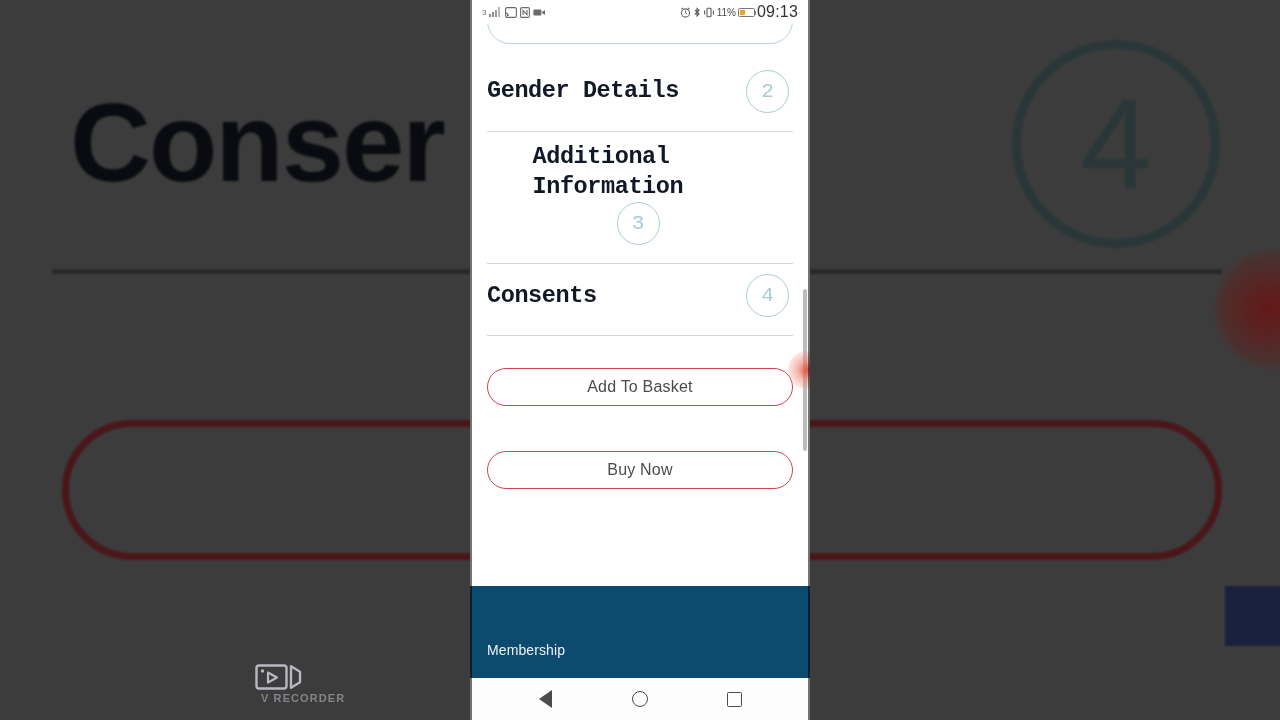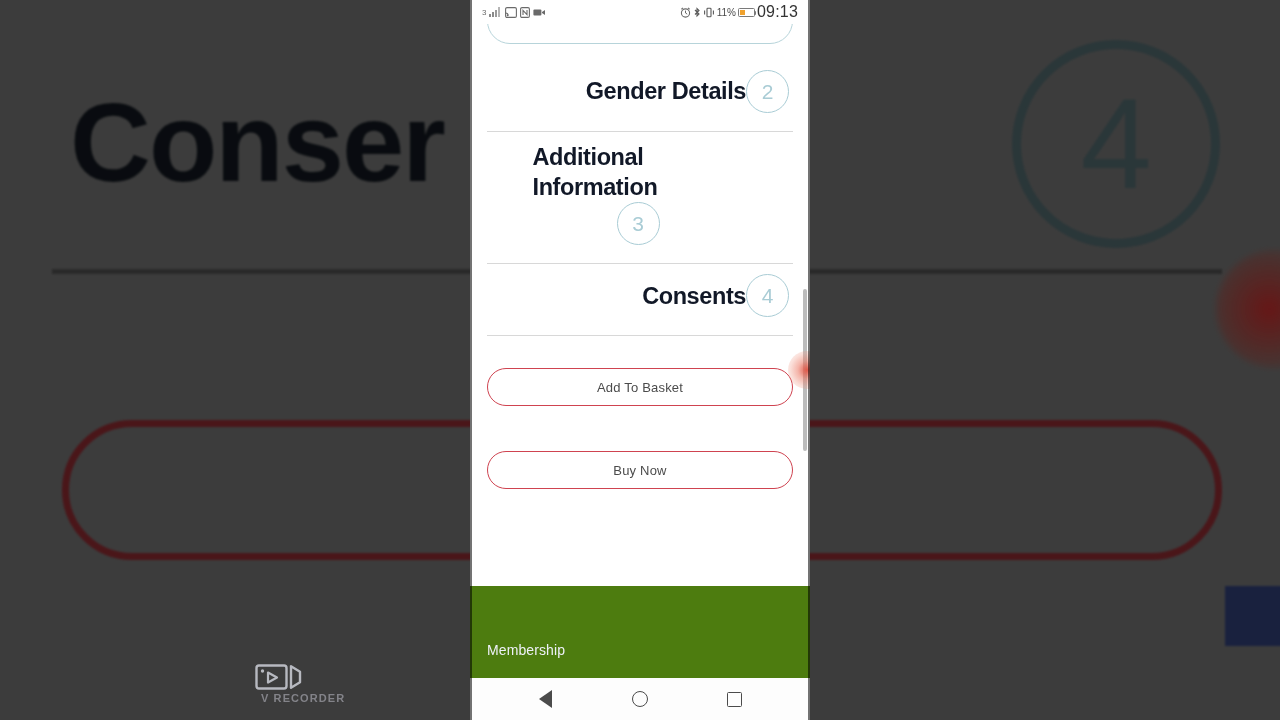--- a/index.html
+++ b/index.html
@@ -158,25 +158,26 @@
     border: 1.6px solid #b7d4da;
     border-radius: 24px;
     background: #fff;
   }
 
   .accordion { padding-top: 36px; }
 
   .acc-row {
     display: flex;
     align-items: center;
-    justify-content: flex-end;
+    justify-content: space-between;
     border-bottom: 1.3px solid #d8d8d8;
     padding: 10px 0 18px 0;
     min-height: 72px;
     cursor: pointer;
+    font-family: Liberation Mono, monospace;
   }
   .acc-row.tall { min-height: 110px; flex-direction: column; }
   .acc-label {
     font-size: 23.5px;
     font-weight: 700;
     letter-spacing: -0.4px;
     color: #111827;
     line-height: 1.28;
     max-width: 215px;
   }
@@ -196,21 +197,21 @@
 
   .btn-wrap { margin-top: 32px; }
   .pill-btn {
     display: block;
     width: 100%;
     height: 38px;
     border: 1.6px solid #cf4350;
     border-radius: 20px;
     background: #fff;
     font-family: "Liberation Sans", sans-serif;
-    font-size: 13px;
+    font-size: 16px;
     color: #4b4b4b;
     letter-spacing: 0.2px;
     cursor: pointer;
   }
   .btn-gap { height: 45px; }
 
   
   #scrollbar-track {
     position: absolute;
     right: 3px; top: 265px;
@@ -226,21 +227,21 @@
     width: 38px; height: 38px;
     border-radius: 50%;
     background: radial-gradient(circle at 50% 50%, rgba(226,84,68,0.95) 0%, rgba(235,120,100,0.55) 34%, rgba(240,150,130,0.30) 62%, rgba(240,160,140,0) 100%);
     pointer-events: none;
   }
 
   
   #footer {
     position: relative;
     height: 92px;
-    background: #4d7c0f;
+    background: #0c4a6e;
   }
   .footer-label {
     position: absolute;
     left: 17px; bottom: 20px;
     font-size: 14px;
     color: #eef1f8;
     letter-spacing: 0.1px;
   }
 
   

